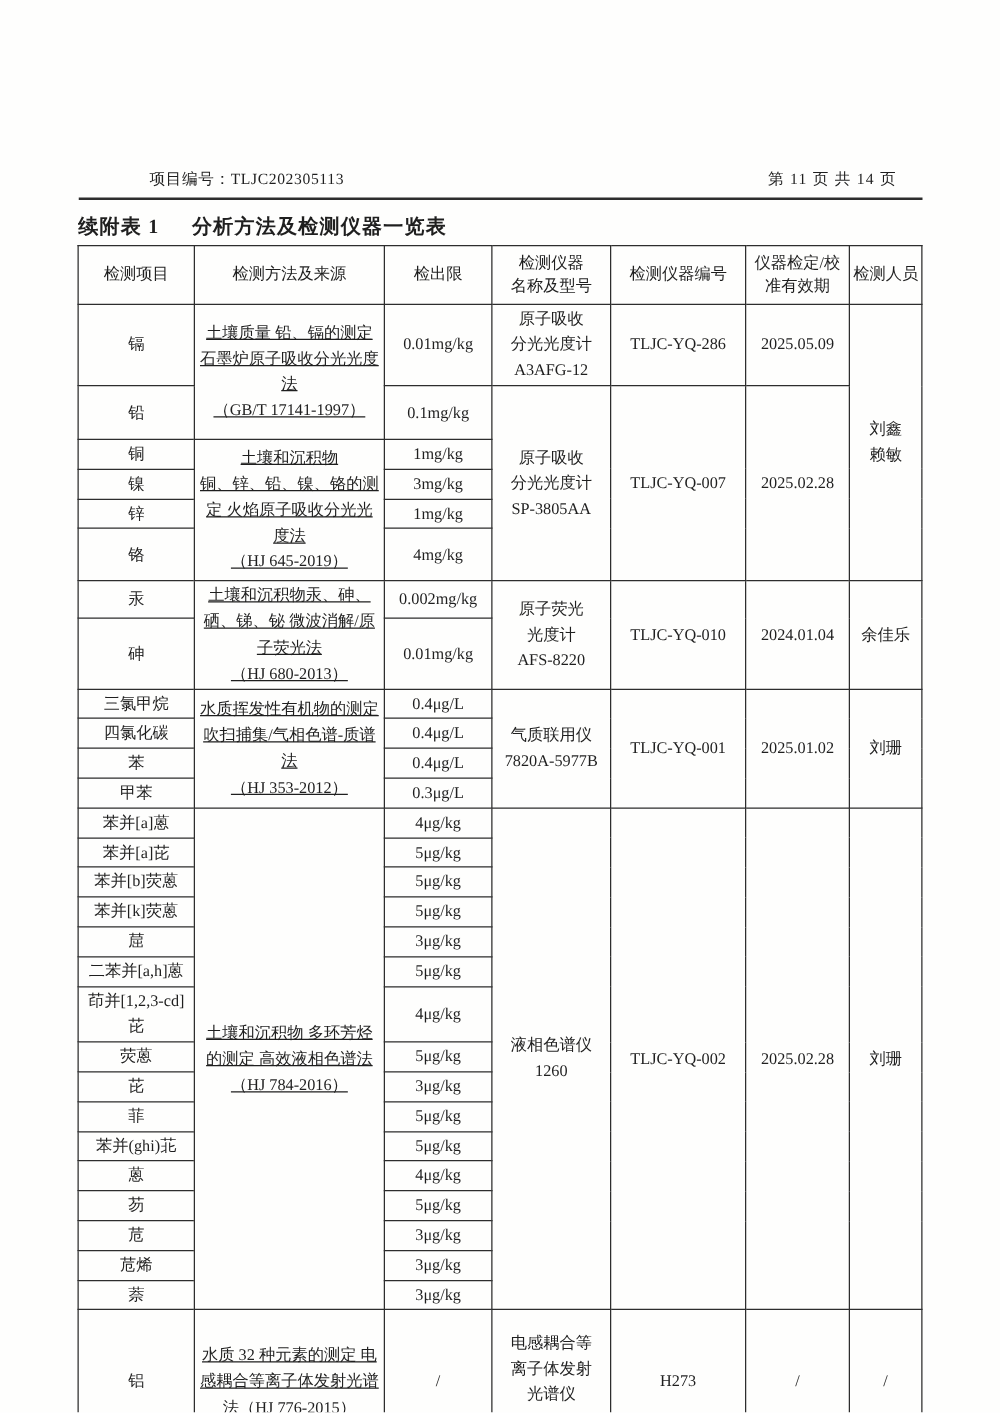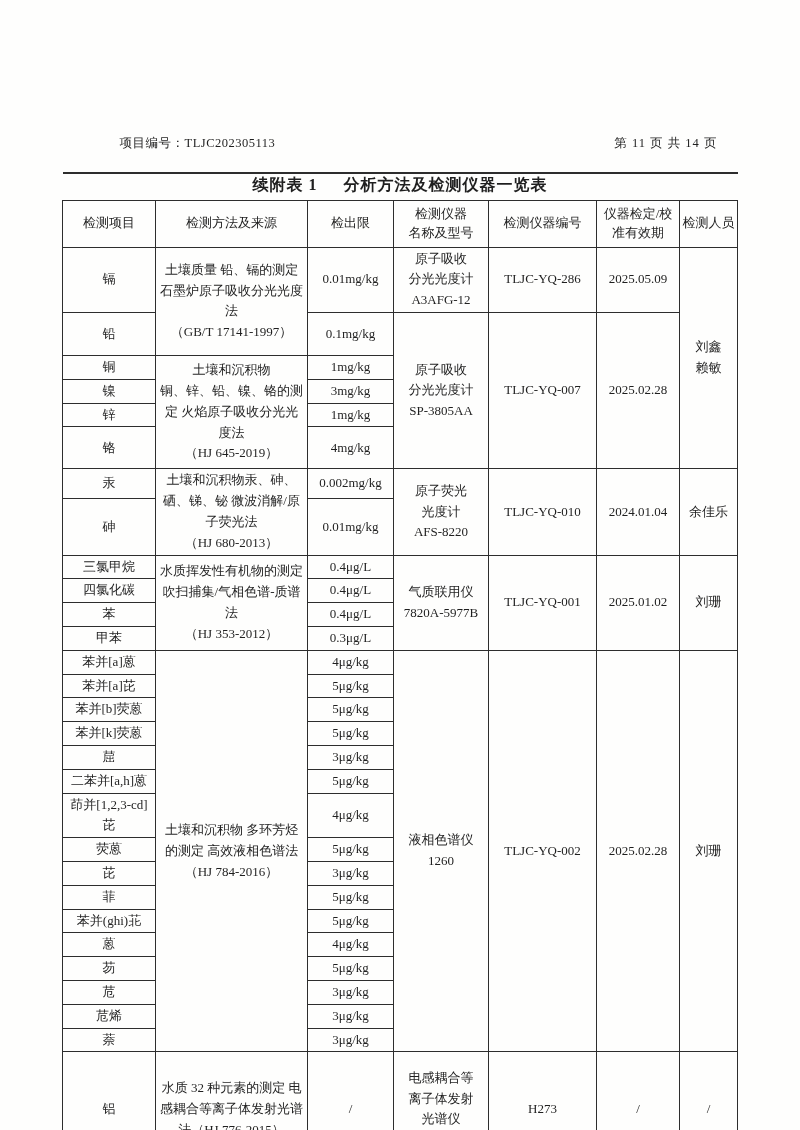--- a/index.html
+++ b/index.html
@@ -17,29 +17,28 @@
     box-sizing: border-box;
     overflow: hidden;
   }
   .page-header {
     margin: 96px auto 0 auto;
     width: 675px;
     display: flex;
     justify-content: space-between;
     align-items: flex-end;
     border-bottom: 2px solid #2d2d2d;
-    padding-bottom: 20px;
+    padding-bottom: 6px;
     font-size: 12.5px;
   }
   .page-header .left { margin-left: 57px; letter-spacing: 0.5px; }
   .page-header .right { margin-right: 20px; letter-spacing: 1px; margin-top: 39px; }
   .doc-title {
     width: 675px;
-    margin: 1px auto 4px auto;
-    text-align: center;
+    margin: 11px auto 4px auto;
     font-size: 16px;
     font-weight: bold;
     letter-spacing: 1px;
   }
   .doc-title .gap { display: inline-block; width: 26px; }
   table.methods {
     margin: 0 auto;
     width: 675px;
     border-collapse: collapse;
     table-layout: fixed;
@@ -50,21 +49,21 @@
     text-align: center;
     vertical-align: middle;
     font-size: 13px;
     font-weight: normal;
     line-height: 1.6;
     white-space: pre-line;
     padding: 1px 2px;
     overflow: hidden;
   }
   table.methods th { line-height: 1.45; padding: 4px 2px; }
-  table.methods td.method-cell { padding: 1px 4px; }
+  table.methods td.method-cell { padding: 1px 4px; text-decoration: underline; }
 </style>
 </head>
 <body>
 
 <div class="page">
 
   <div class="page-header">
     <span class="left">项目编号：TLJC202305113</span>
     <span class="right">第 11 页 共 14 页</span>
   </div>

